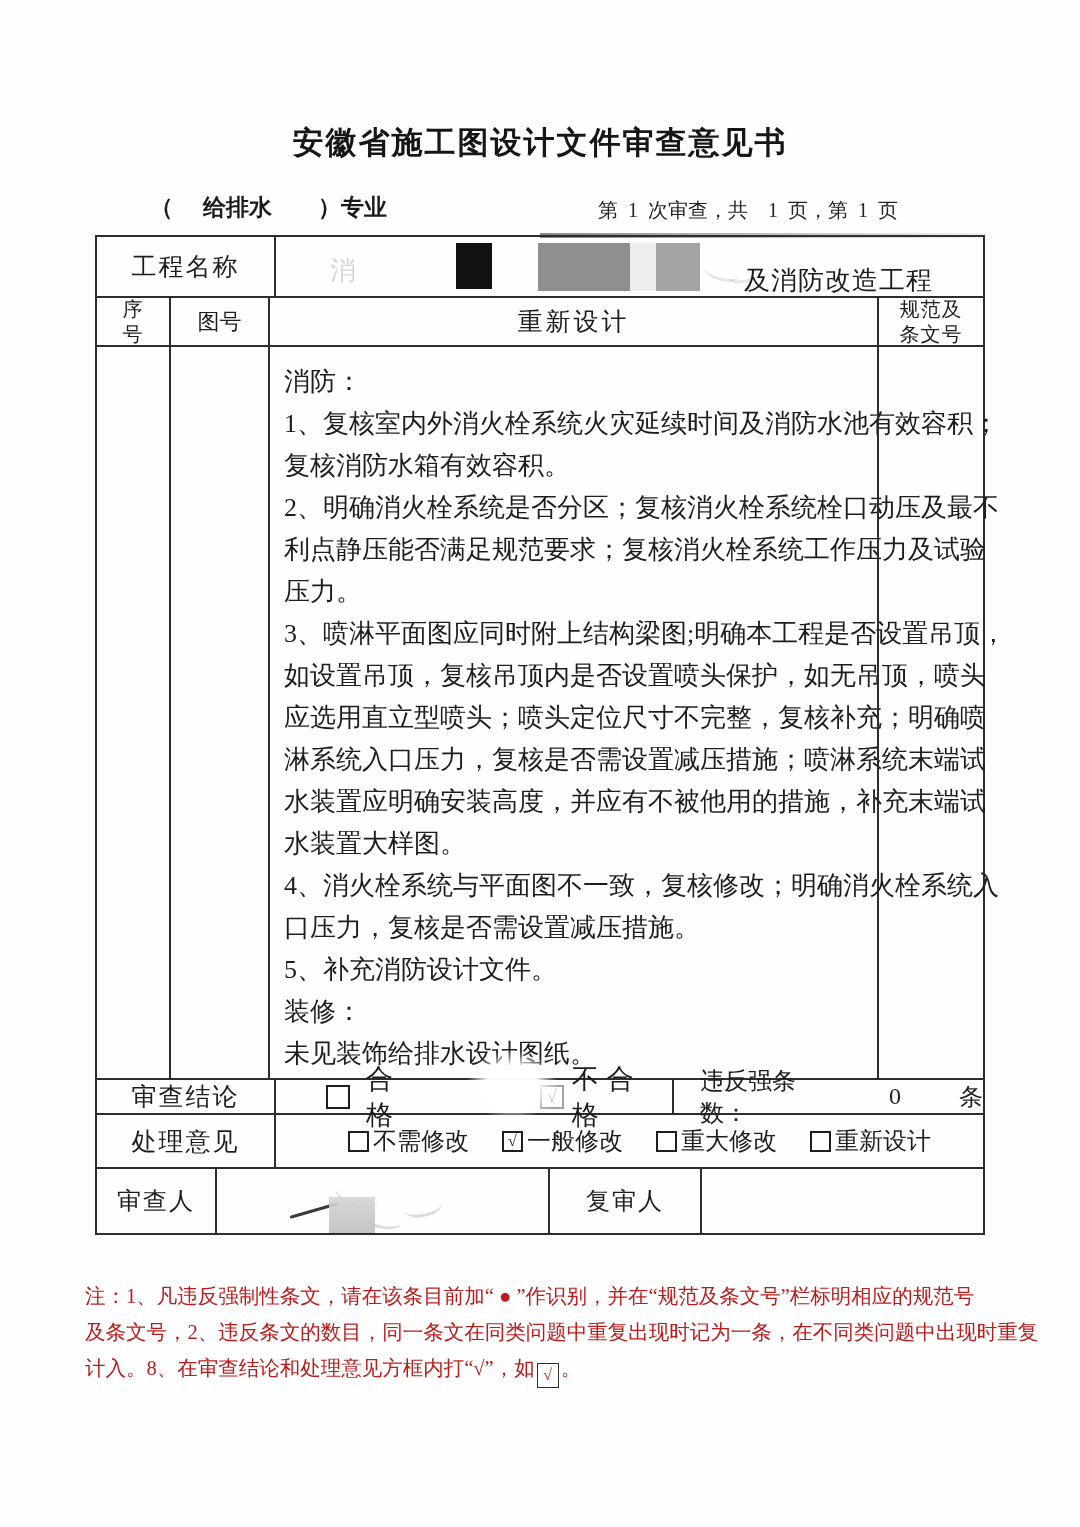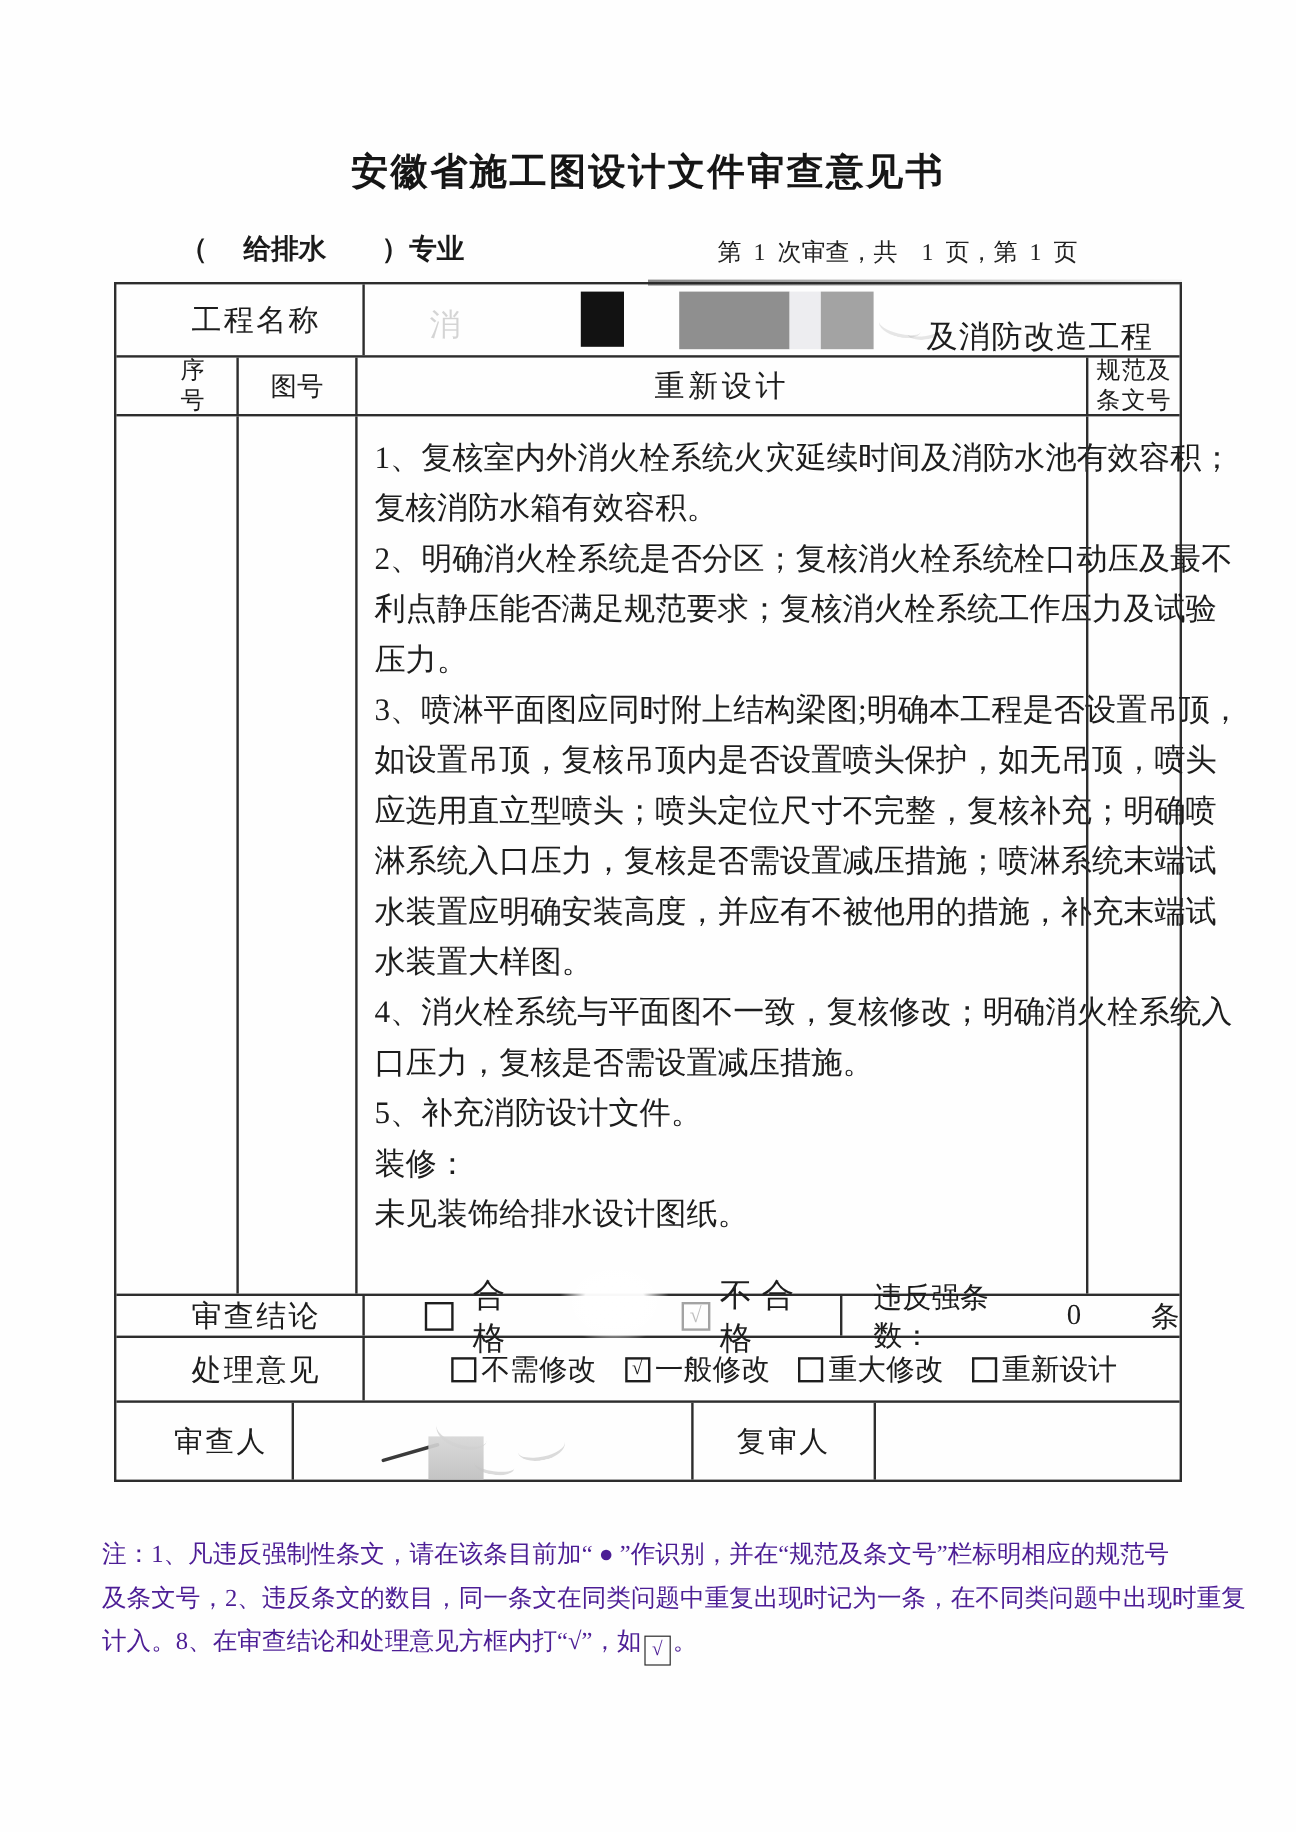--- a/index.html
+++ b/index.html
@@ -31,21 +31,21 @@
   .subtitle-right {
     position:absolute; top:197px; left:598px;
     font-size:20px; white-space:pre; color:#222;
   }
 
   
   .form-table {
     position:absolute; left:95px; top:235px; width:890px;
     border:2px solid #2d2d2d; background:transparent;
   }
-  .t-row { display:flex; border-top:2px solid #2d2d2d;padding-left:28px; }
+  .t-row { display:flex; border-top:2px solid #2d2d2d; }
   .t-row:first-child { border-top:none; }
   .t-cell { border-left:2px solid #2d2d2d; position:relative; }
   .t-cell:first-child { border-left:none; }
   .lbl-cell {
     display:flex; align-items:center; justify-content:center;
     font-size:25px; letter-spacing:2px;
   }
 
   
   .r-project { height:59px; }
@@ -130,21 +130,21 @@
   
   .top-shade {
     position:absolute; left:540px; top:233px; width:445px; height:5px;
     background:linear-gradient(to right, rgba(40,40,40,.55), rgba(120,120,120,.08));
     z-index:4; pointer-events:none;
   }
 
   
   .notes {
     position:absolute; left:85px; top:1278px; width:920px;
-    font-size:20.5px; line-height:36px; color:#4c1d95;
+    font-size:20.5px; line-height:36px; color:#b91c1c;
   }
   .notes div { white-space:nowrap; }
   .note-box {
     display:inline-flex; align-items:center; justify-content:center;
     width:22px; height:25px; border:1.5px solid #2c2c2c;
     font-size:16px; vertical-align:-5px; margin:0 2px;
   }
 </style>
 </head>
 <body>
@@ -188,20 +188,21 @@
       <div class="t-cell w-code header-cell small">
         <span>规范及</span>
         <span>条文号</span>
       </div>
     </div>
 
     <div class="t-row r-content">
       <div class="t-cell w-seq"></div>
       <div class="t-cell w-draw"></div>
       <div class="t-cell w-opinion review-body">
+          <div>消防：</div>
           <div>1、复核室内外消火栓系统火灾延续时间及消防水池有效容积；</div>
           <div>复核消防水箱有效容积。</div>
           <div>2、明确消火栓系统是否分区；复核消火栓系统栓口动压及最不</div>
           <div>利点静压能否满足规范要求；复核消火栓系统工作压力及试验</div>
           <div>压力。</div>
           <div>3、喷淋平面图应同时附上结构梁图;明确本工程是否设置吊顶，</div>
           <div>如设置吊顶，复核吊顶内是否设置喷头保护，如无吊顶，喷头</div>
           <div>应选用直立型喷头；喷头定位尺寸不完整，复核补充；明确喷</div>
           <div>淋系统入口压力，复核是否需设置减压措施；喷淋系统末端试</div>
           <div>水装置应明确安装高度，并应有不被他用的措施，补充末端试</div>

